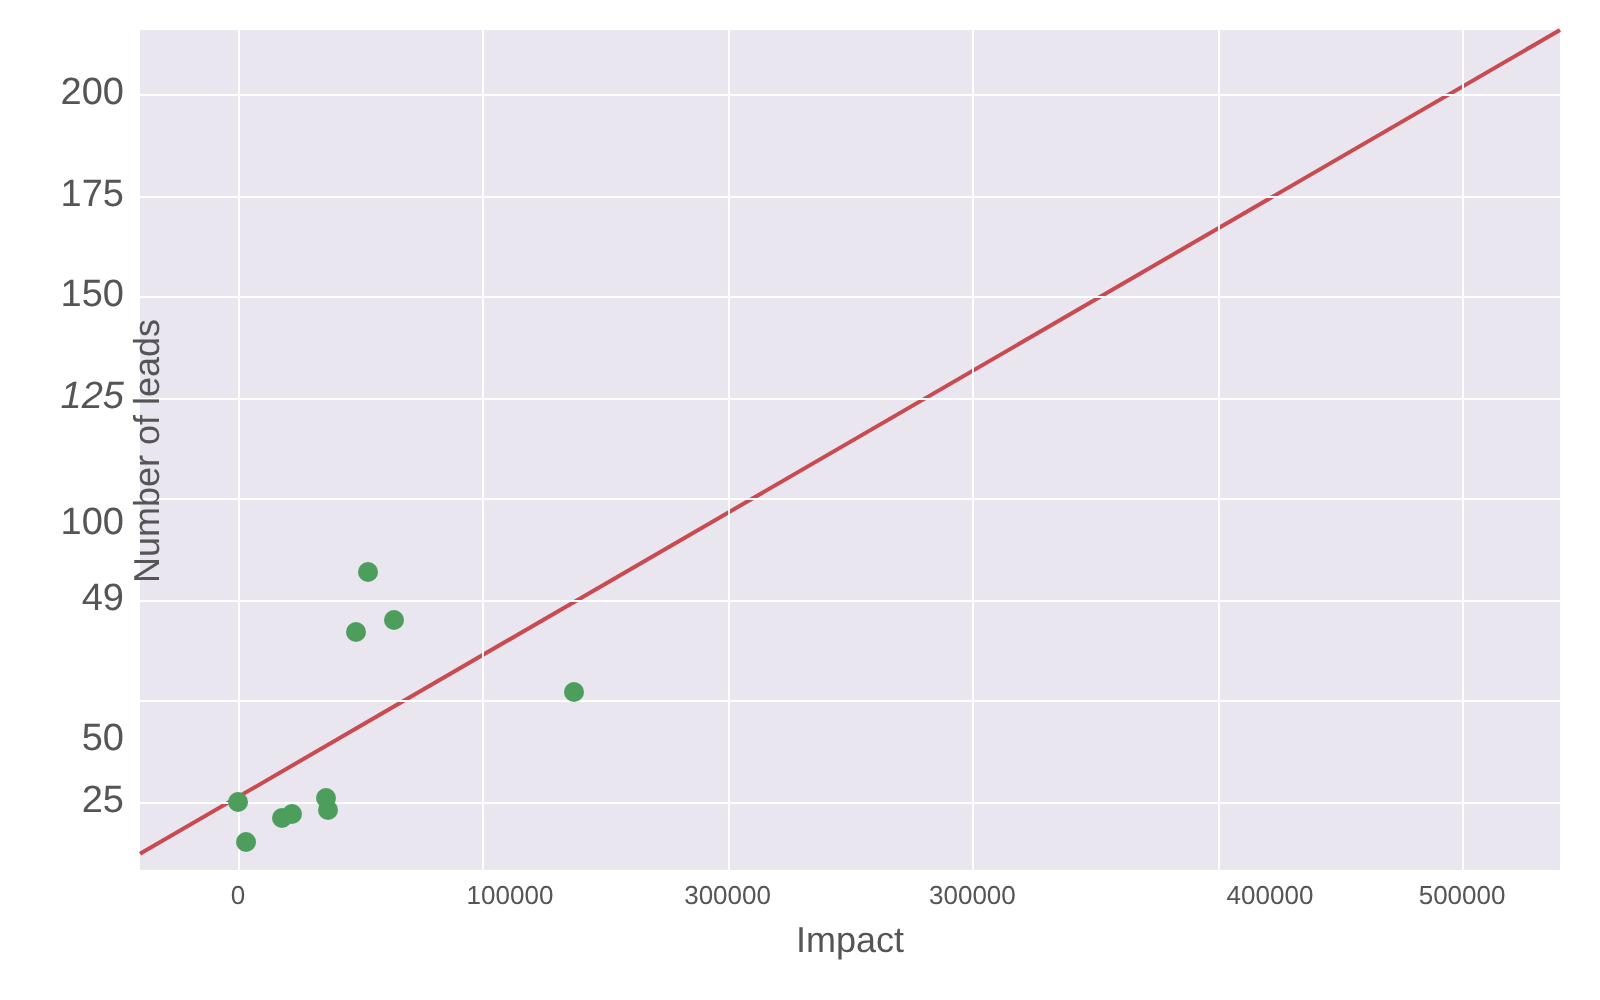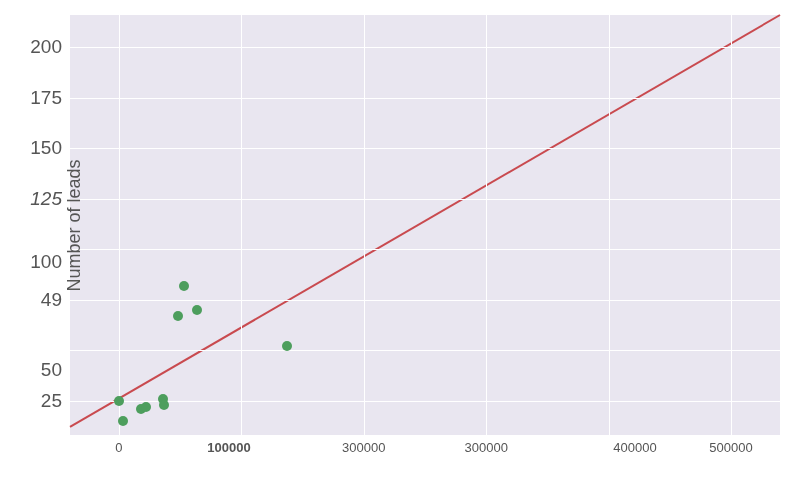--- a/index.html
+++ b/index.html
@@ -41,25 +41,26 @@
       <div class="pt" style="left: 52.6379px; top: 405.865px;"></div>
       <div class="pt" style="left: 71px; top: 393.75px;"></div>
       <div class="pt" style="left: 75.8966px; top: 391.731px;"></div>
       <div class="pt" style="left: 93.0345px; top: 383.654px;"></div>
       <div class="pt" style="left: 94.2586px; top: 389.712px;"></div>
       <div class="pt" style="left: 107.724px; top: 300.865px;"></div>
       <div class="pt" style="left: 113.845px; top: 270.577px;"></div>
       <div class="pt" style="left: 127.31px; top: 294.808px;"></div>
       <div class="pt" style="left: 216.672px; top: 331.154px;"></div>
     </div>
+  <div class="xlabel">Impact</div>
   <div class="ylabel">
       <span>Number of leads</span>
     </div>
 <div class="tick-x" style="left: 118.966px;">0</div>
-    <div class="tick-x" style="left: 229px; font-weight: bold;">100000</div>
+    <div class="tick-x" style="left: 255px;">100000</div>
     <div class="tick-x" style="left: 363.793px;">300000</div>
     <div class="tick-x" style="left: 486.207px;">300000</div>
     <div class="tick-x" style="left: 635px;">400000</div>
     <div class="tick-x" style="left: 731.034px; text-align: center;">500000</div>
     <div class="tick-y" style="top: 400.673px;">25</div>
     <div class="tick-y" style="top: 350.192px; margin-top: 20px;">50</div>
     <div class="tick-y" style="top: 299.712px;">49</div>
     <div class="tick-y" style="top: 262px;">100</div>
     <div class="tick-y" style="top: 198.75px; font-style: italic;">125</div>
     <div class="tick-y" style="top: 148.269px;">150</div>

